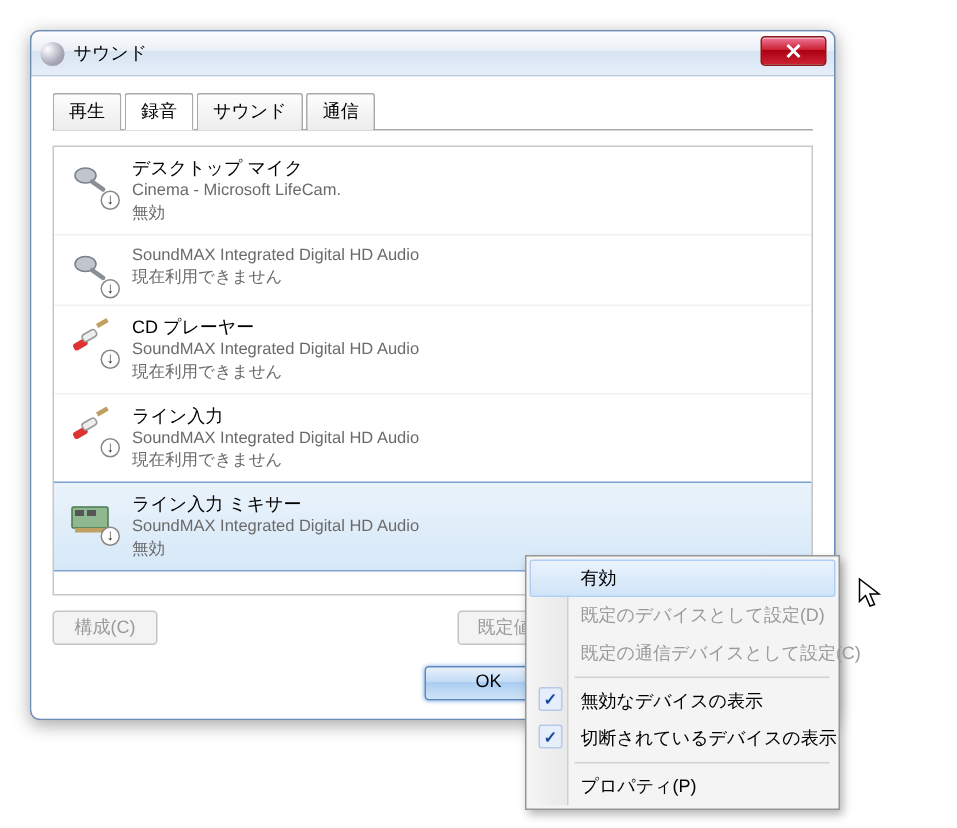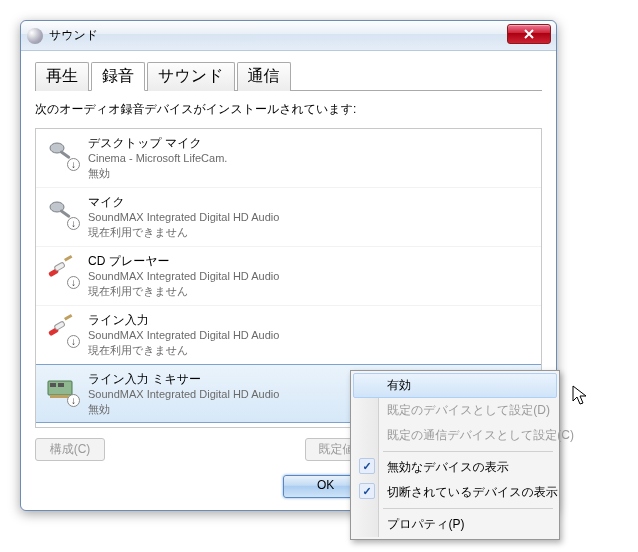--- a/index.html
+++ b/index.html
@@ -56,21 +56,21 @@
 }
 .tab {
   padding: 3px 10px;
   border: 1px solid #aaa;
   border-bottom: none;
   background: linear-gradient(#fdfdfd,#ececec);
   margin-right: 2px;
   border-radius: 2px 2px 0 0;
   position: relative;
   top: 1px;
-  font-size: 16px;
+  font-size: 12px;
 }
 .tab.active {
   background: #fff;
   border-bottom: 1px solid #fff;
   top: 1px;
 }
 .prompt { margin: 6px 0 10px 0; font-size: 12px; }
 .device-list {
   border: 1px solid #c8c8c8;
   height: 300px;
@@ -186,21 +186,20 @@
     </div>
   </div>
   <div class="body">
     <div class="tabs">
       <div class="tab">再生</div>
       <div class="tab active">録音</div>
       <div class="tab">サウンド</div>
       <div class="tab">通信</div>
     </div>
 
-    <div class="prompt">次のオーディオ録音デバイスがインストールされています:</div>
 
     <div class="device-list">
 
       <div class="device">
         <div class="dev-icon">
           <svg width="34" height="34" viewBox="0 0 34 34">
               <ellipse cx="13" cy="13" rx="7" ry="5" fill="#c0c6cc" stroke="#7a8088"></ellipse>
               <rect x="17" y="15" width="12" height="3" rx="1.5" fill="#8a8f95" transform="rotate(35 17 15)"></rect>
             </svg>
           <div class="badge">↓</div>
@@ -214,21 +213,20 @@
 
       <div class="device">
         <div class="dev-icon">
           <svg width="34" height="34" viewBox="0 0 34 34">
               <ellipse cx="13" cy="13" rx="7" ry="5" fill="#c0c6cc" stroke="#7a8088"></ellipse>
               <rect x="17" y="15" width="12" height="3" rx="1.5" fill="#8a8f95" transform="rotate(35 17 15)"></rect>
             </svg>
           <div class="badge">↓</div>
         </div>
         <div class="dev-text">
-          <div class="dev-name">マイク</div>
           <div class="dev-desc">SoundMAX Integrated Digital HD Audio</div>
           <div class="dev-status">現在利用できません</div>
         </div>
       </div>
 
       <div class="device">
         <div class="dev-icon">
           <svg width="34" height="34" viewBox="0 0 34 34">
               <rect x="4" y="20" width="10" height="5" rx="2" fill="#d33" transform="rotate(-30 4 20)"></rect>
               <rect x="10" y="14" width="10" height="5" rx="2" fill="#eee" stroke="#999" transform="rotate(-30 10 14)"></rect>

